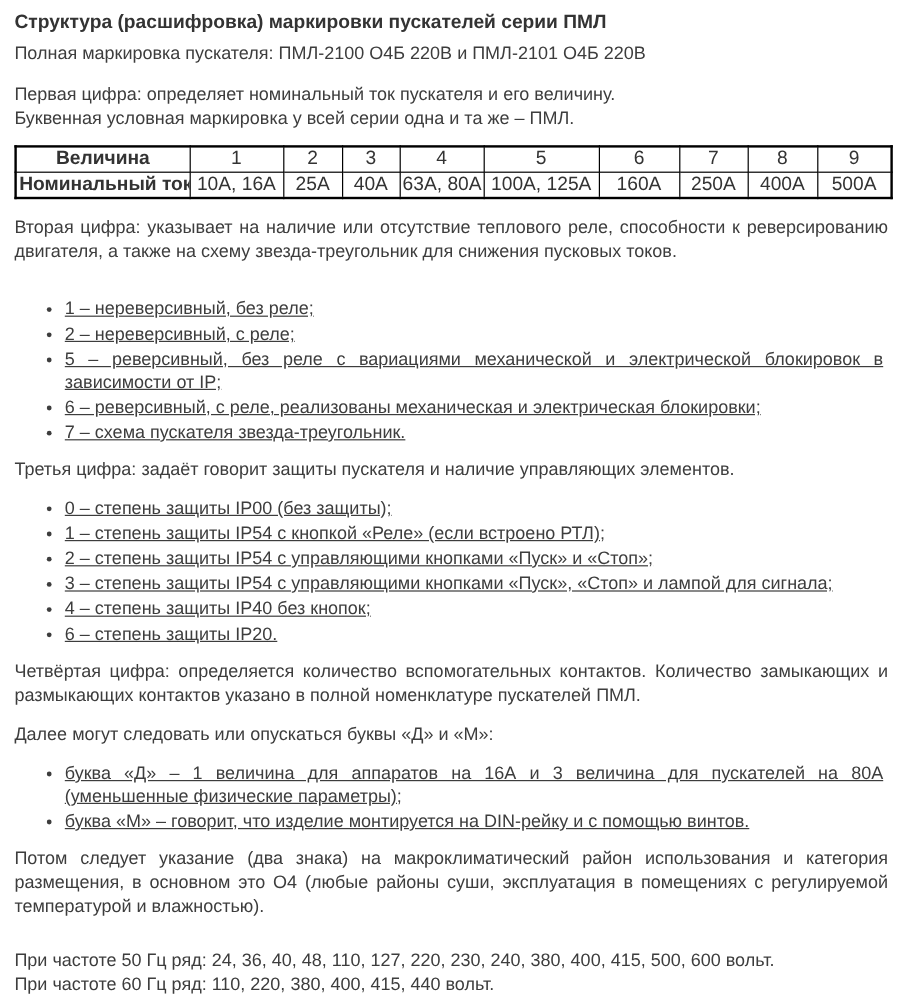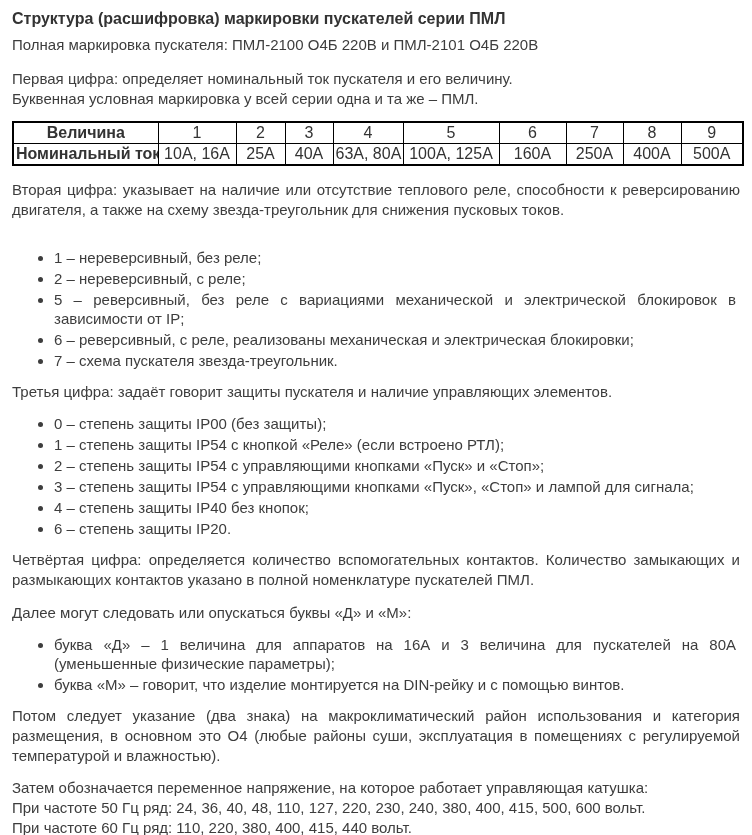--- a/index.html
+++ b/index.html
@@ -55,20 +55,21 @@
   ul.bullets {
     margin: 0 0 12px 0;
     padding: 0 0 0 42px;
     list-style-type: disc;
   }
   ul.bullets li {
     line-height: 19px;
     margin: 0 0 2px 0;
     text-align: justify;
     padding-right: 4px;
+    text-decoration: underline;
   }
 </style>
 </head>
 <body>
 
 <div>
 
   <h1 class="page-title">Структура (расшифровка) маркировки пускателей серии ПМЛ</h1>
 
   <p class="para" style="margin-bottom:14px">Полная маркировка пускателя: ПМЛ-2100 О4Б 220В и ПМЛ-2101 О4Б 220В</p>
@@ -142,23 +143,22 @@
 
   <p class="para para-justify" style="">Четвёртая цифра: определяется количество вспомогательных контактов. Количество замыкающих и размыкающих контактов указано в полной номенклатуре пускателей ПМЛ.</p>
 
   <p class="para" style="margin-bottom:12px">Далее могут следовать или опускаться буквы «Д» и «М»:</p>
 
   <ul class="bullets">
     <li>буква «Д» – 1 величина для аппаратов на 16А и 3 величина для пускателей на 80А (уменьшенные физические параметры);</li>
     <li>буква «М» – говорит, что изделие монтируется на DIN-рейку и с помощью винтов.</li>
   </ul>
 
-  <p class="para para-justify" style="margin-bottom:12px">Потом следует указание (два знака) на макроклиматический район использования и категория размещения, в основном это О4 (любые районы суши, эксплуатация в помещениях с регулируемой температурой и влажностью).</p>
+  <p class="para para-justify" style="margin-bottom:25px">Потом следует указание (два знака) на макроклиматический район использования и категория размещения, в основном это О4 (любые районы суши, эксплуатация в помещениях с регулируемой температурой и влажностью).</p>
 
   <p class="para" style="margin-bottom:13px">
-    <span class="line">Затем обозначается переменное напряжение, на которое работает управляющая катушка:</span>
     <span class="line">При частоте 50 Гц ряд: 24, 36, 40, 48, 110, 127, 220, 230, 240, 380, 400, 415, 500, 600 вольт.</span>
     <span class="line">При частоте 60 Гц ряд: 110, 220, 380, 400, 415, 440 вольт.</span>
   </p>
 
   <p class="para" style="margin-bottom:0">Замыкающей, является буква класса износостойкости: А, Б или В.</p>
 
 </div>
 
 </body></html>

